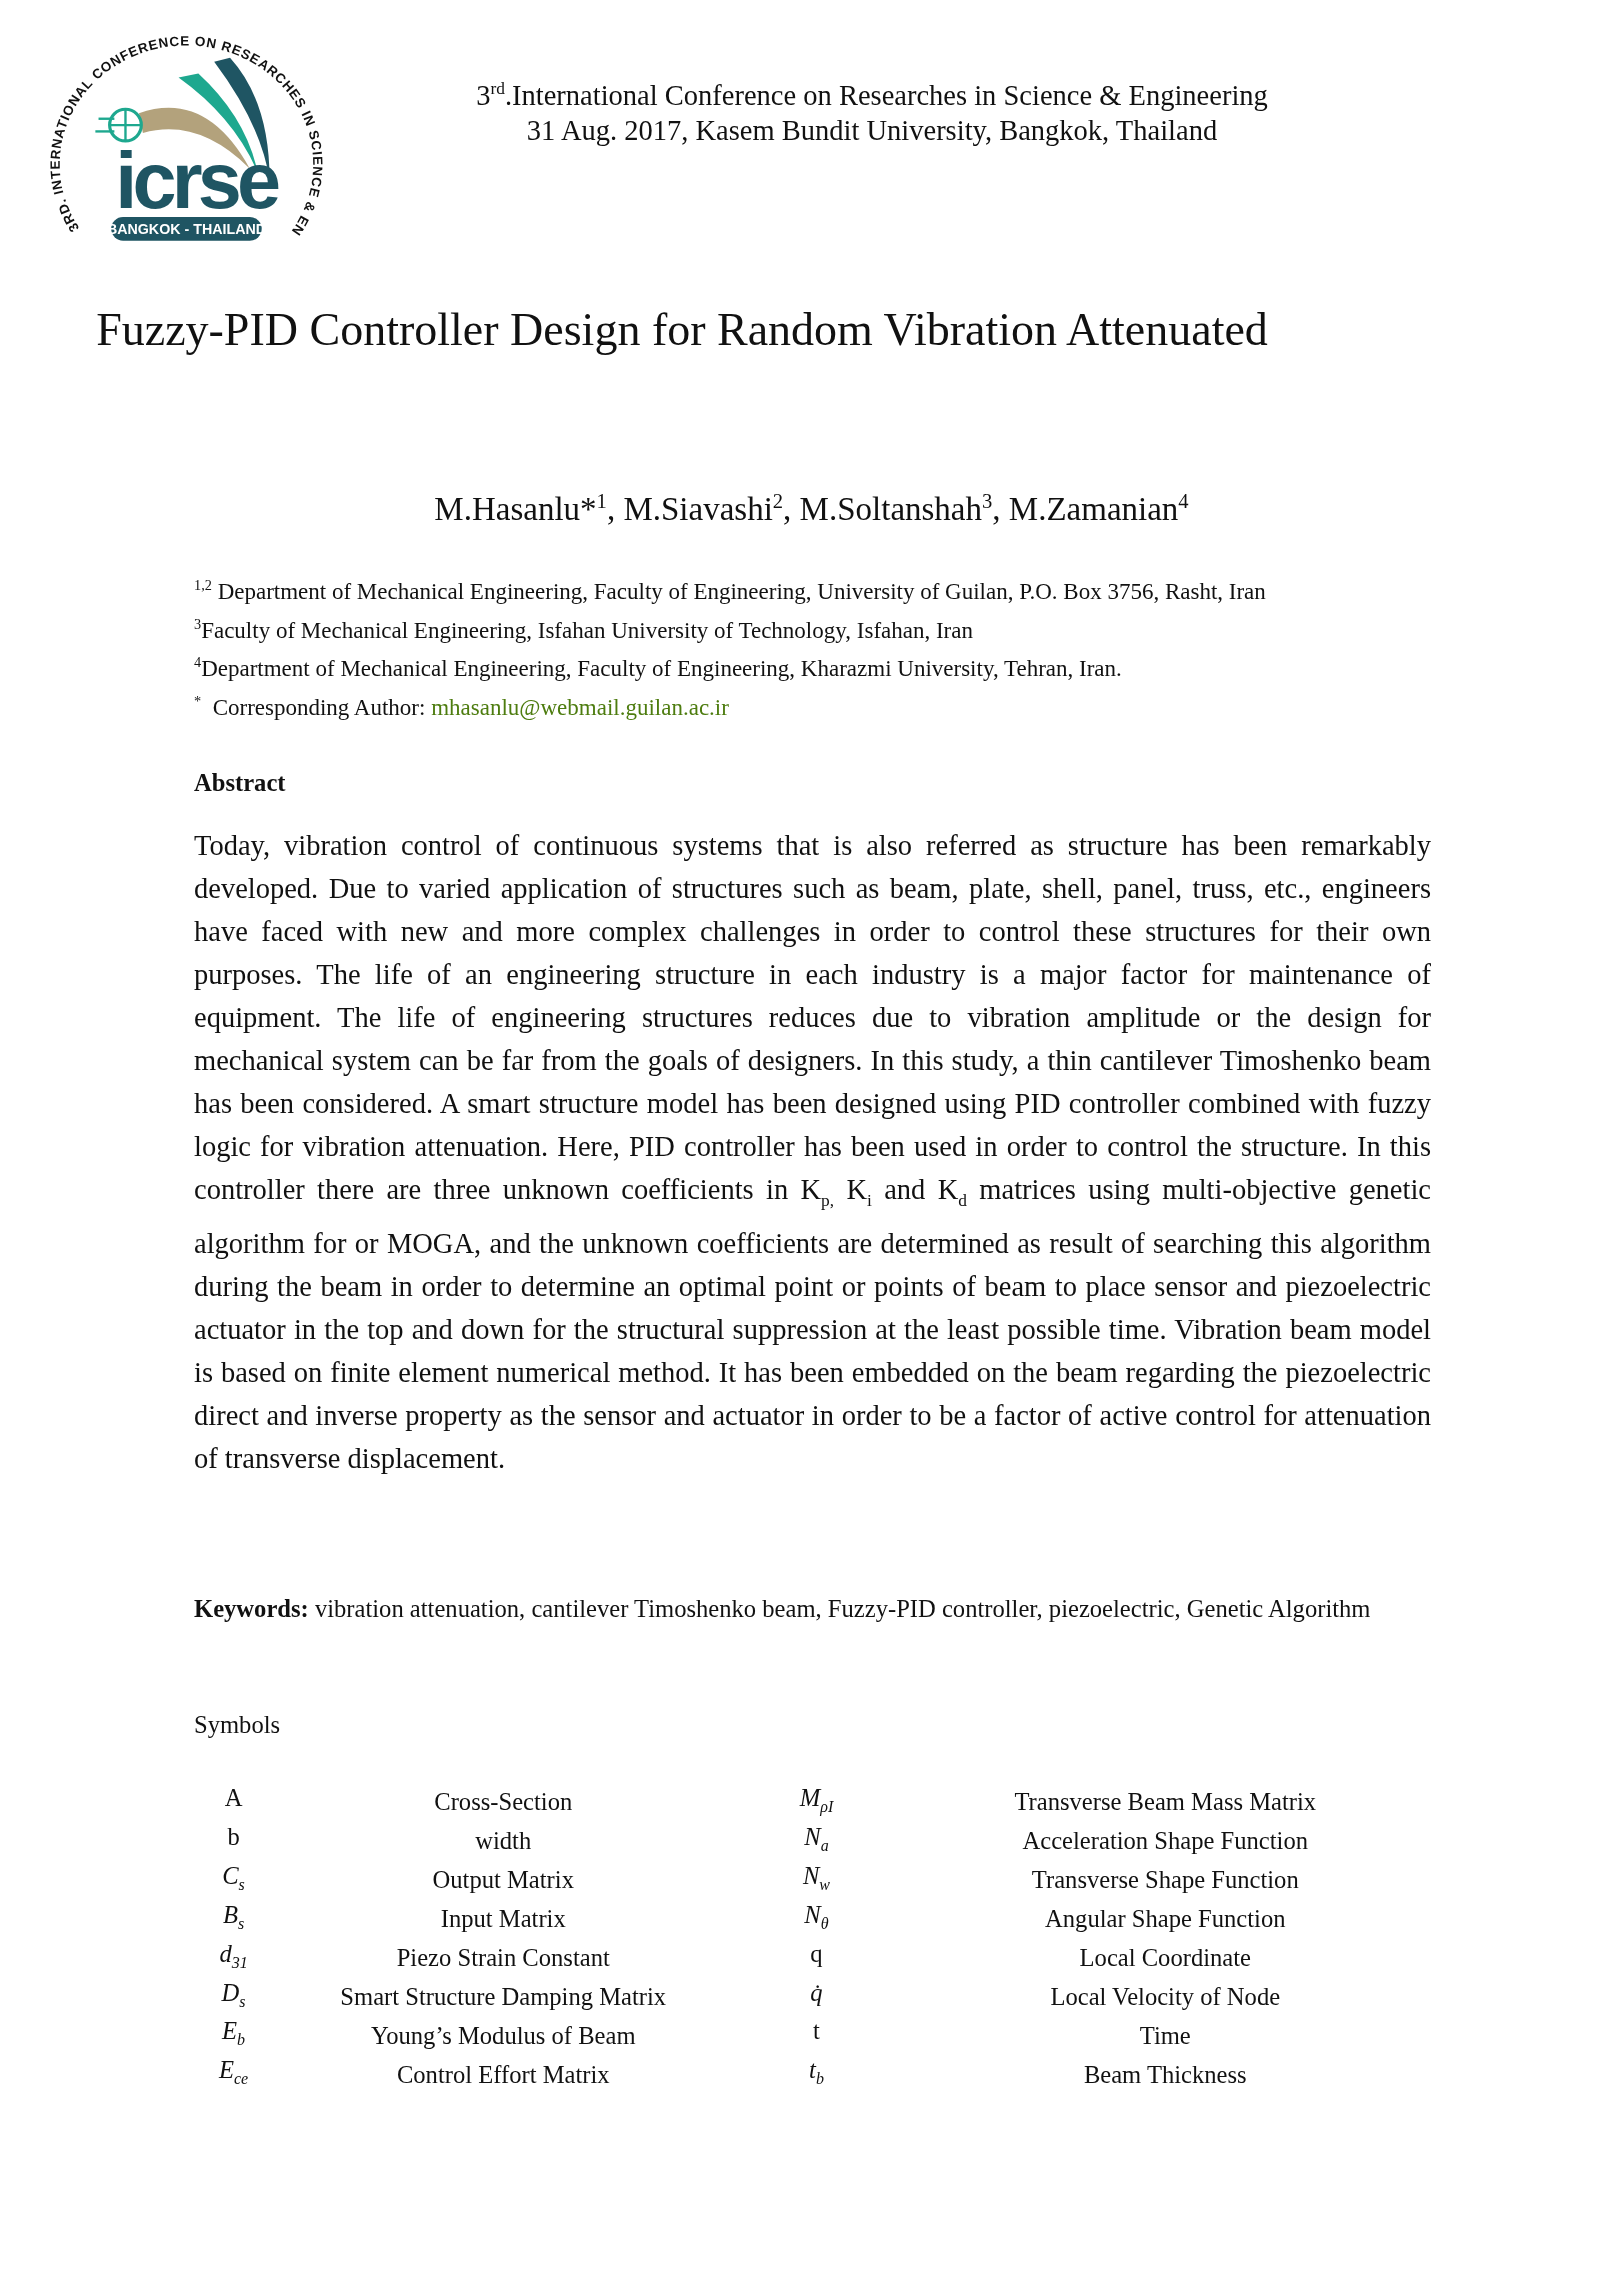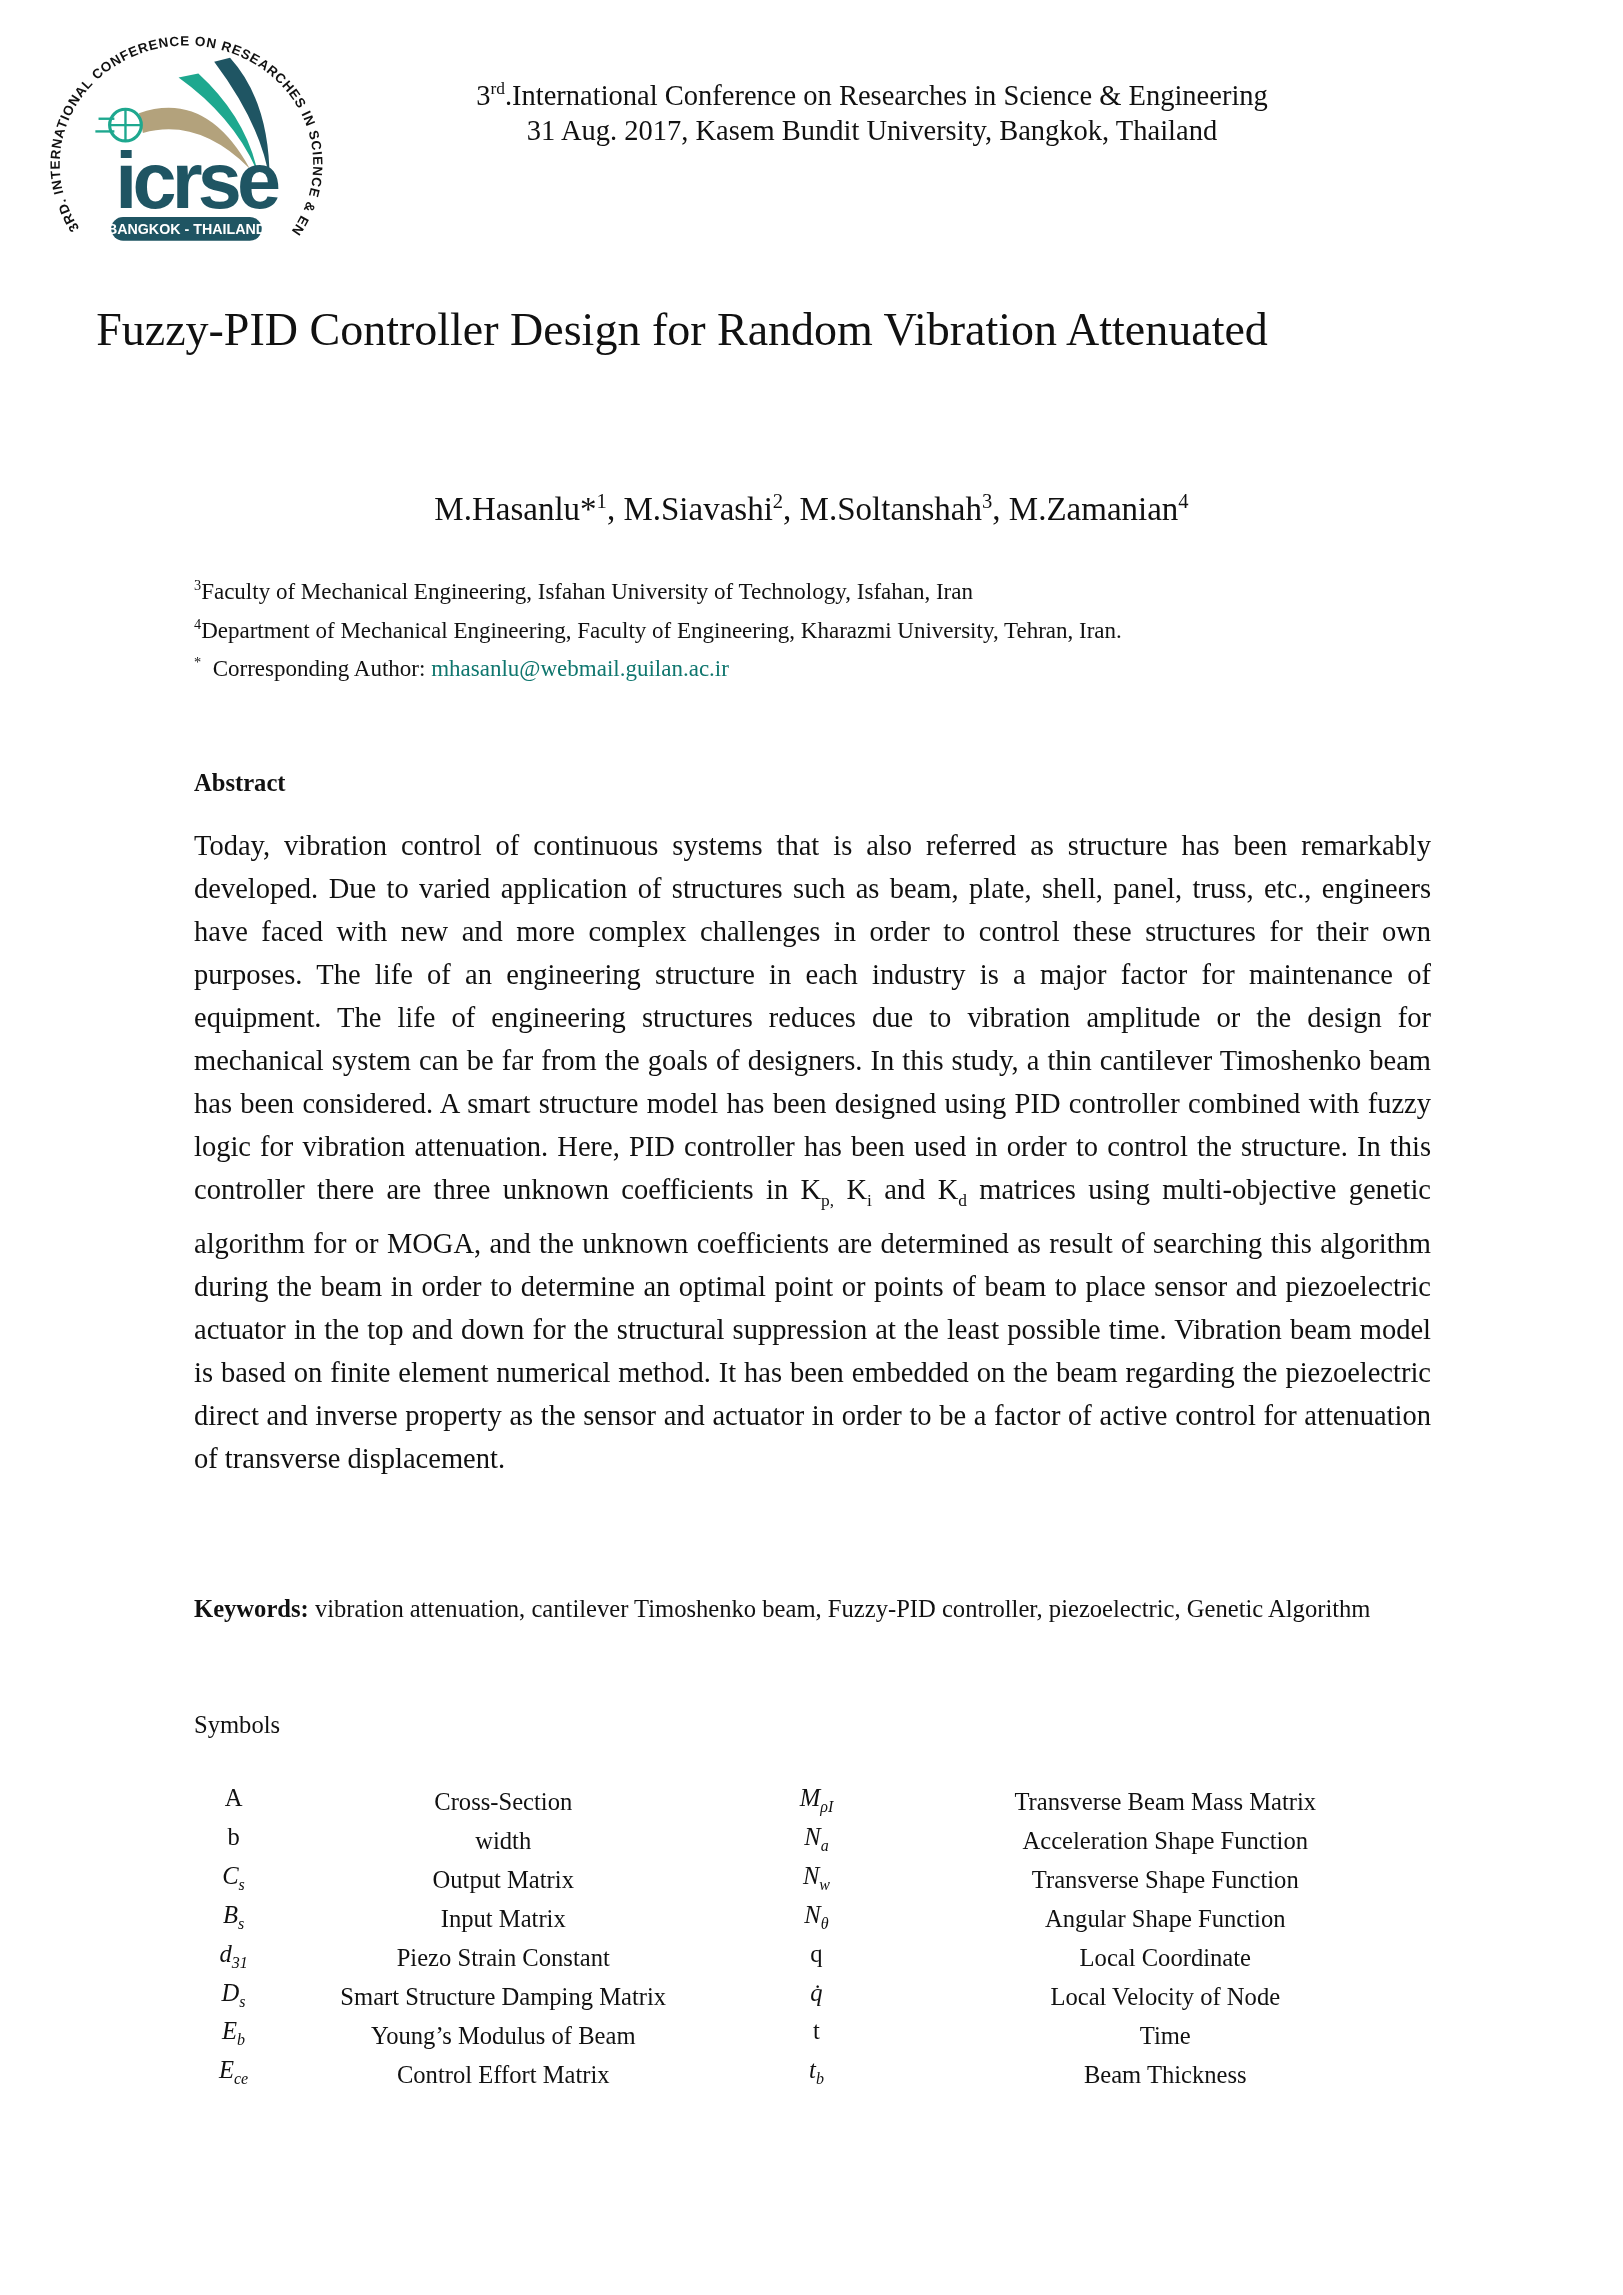--- a/index.html
+++ b/index.html
@@ -9,21 +9,21 @@
   .logo { left: 32px; top: 14.3px; width: 301px; height: 238px; }
   .hdr-title { left: 325px; top: 78px; width: 1094px; text-align: center;
                font-weight: normal; font-size: 28.5px; white-space: nowrap; }
   .hdr-title sup { font-size: 17.4px; }
   .hdr-sub { left: 325px; top: 115px; width: 1094px; text-align: center; font-size: 28.5px; white-space: nowrap; }
   .title { left: 0; top: 301px; width: 1364px; text-align: center; font-size: 46px; line-height: 57px; }
   .authors { left: 0; top: 490px; width: 1623px; text-align: center; font-size: 33px; }
   .authors sup { font-size: 20.6px; }
   .affil { left: 194px; top: 569px; width: 1244px; font-size: 23px; line-height: 32px; }
   .affil sup { font-size: 14.3px; }
-  .affil a { color: #0f766e; text-decoration: none; }
+  .affil a { color: #4d7c0f; text-decoration: none; }
   .h-abstract { left: 194px; top: 769px; font-weight: bold; font-size: 24.6px; }
   .abstract { left: 194px; top: 824px; width: 1237px; font-size: 28.5px; line-height: 43px; text-align: justify; }
   .abstract sub { font-size: 17.4px; }
   .keywords { left: 194px; top: 1585px; width: 1237px; font-size: 24.6px; line-height: 48px; text-align: justify; }
   .keywords b { font-weight: bold; }
   .h-symbols { left: 194px; top: 1711px; font-weight: normal; font-size: 24.6px; }
   .symtable { left: 190px; top: 1783px; width: 1237px; border-collapse: collapse; font-size: 24.6px; }
   .symtable td { padding: 0; height: 32px; text-align: center; vertical-align: middle; line-height: 30px; }
   .symtable td.sym { width: 87px; font-style: italic; }
   .symtable td.sym.up { font-style: normal; }
@@ -67,20 +67,21 @@
 
 <div class="abs title">
   <div>Fuzzy-PID Controller Design for Random Vibration Attenuated</div>
 </div>
 
 <div class="abs authors">
   <span>M.Hasanlu*</span><sup>1</sup>, <span>M.Siavashi</span><sup>2</sup>, <span>M.Soltanshah</span><sup>3</sup>, <span>M.Zamanian</span><sup>4</sup>
 </div>
 
 <div class="abs affil">
+  <div><sup>1,2</sup><span> Department of Mechanical Engineering, Faculty of Engineering, University of Guilan, P.O. Box 3756, Rasht, Iran</span></div>
   <div><sup>3</sup><span>Faculty of Mechanical Engineering, Isfahan University of Technology, Isfahan, Iran</span></div>
   <div><sup>4</sup><span>Department of Mechanical Engineering, Faculty of Engineering, Kharazmi University, Tehran, Iran.</span></div>
   <div><sup>*</sup><span style="white-space:pre">  Corresponding Author: </span><a>mhasanlu@webmail.guilan.ac.ir</a></div>
 </div>
 
 <div class="abs h-abstract">Abstract</div>
 <div class="abs abstract"><span>Today, vibration control of continuous systems that is also referred as structure has been remarkably developed. Due to varied application of structures such as beam, plate, shell, panel, truss, etc., engineers have faced with new and more complex challenges in order to control these structures for their own purposes. The life of an engineering structure in each industry is a major factor for maintenance of equipment. The life of engineering structures reduces due to vibration amplitude or the design for mechanical system can be far from the goals of designers. In this study, a thin cantilever Timoshenko beam has been considered. A smart structure model has been designed using PID controller combined with fuzzy logic for vibration attenuation. Here, PID controller has been used in order to control the structure. In this controller there are three unknown coefficients in K</span><sub>p,</sub><span> K</span><sub>i</sub><span> and K</span><sub>d</sub><span> matrices using multi-objective genetic algorithm for or MOGA, and the unknown coefficients are determined as result of searching this algorithm during the beam in order to determine an optimal point or points of beam to place sensor and piezoelectric actuator in the top and down for the structural suppression at the least possible time. Vibration beam model is based on finite element numerical method. It has been embedded on the beam regarding the piezoelectric direct and inverse property as the sensor and actuator in order to be a factor of active control for attenuation of transverse displacement.</span></div>
 
 <div class="abs keywords"><b>Keywords:</b><span> vibration attenuation, cantilever Timoshenko beam, Fuzzy-PID controller, piezoelectric, Genetic Algorithm</span></div>
 

